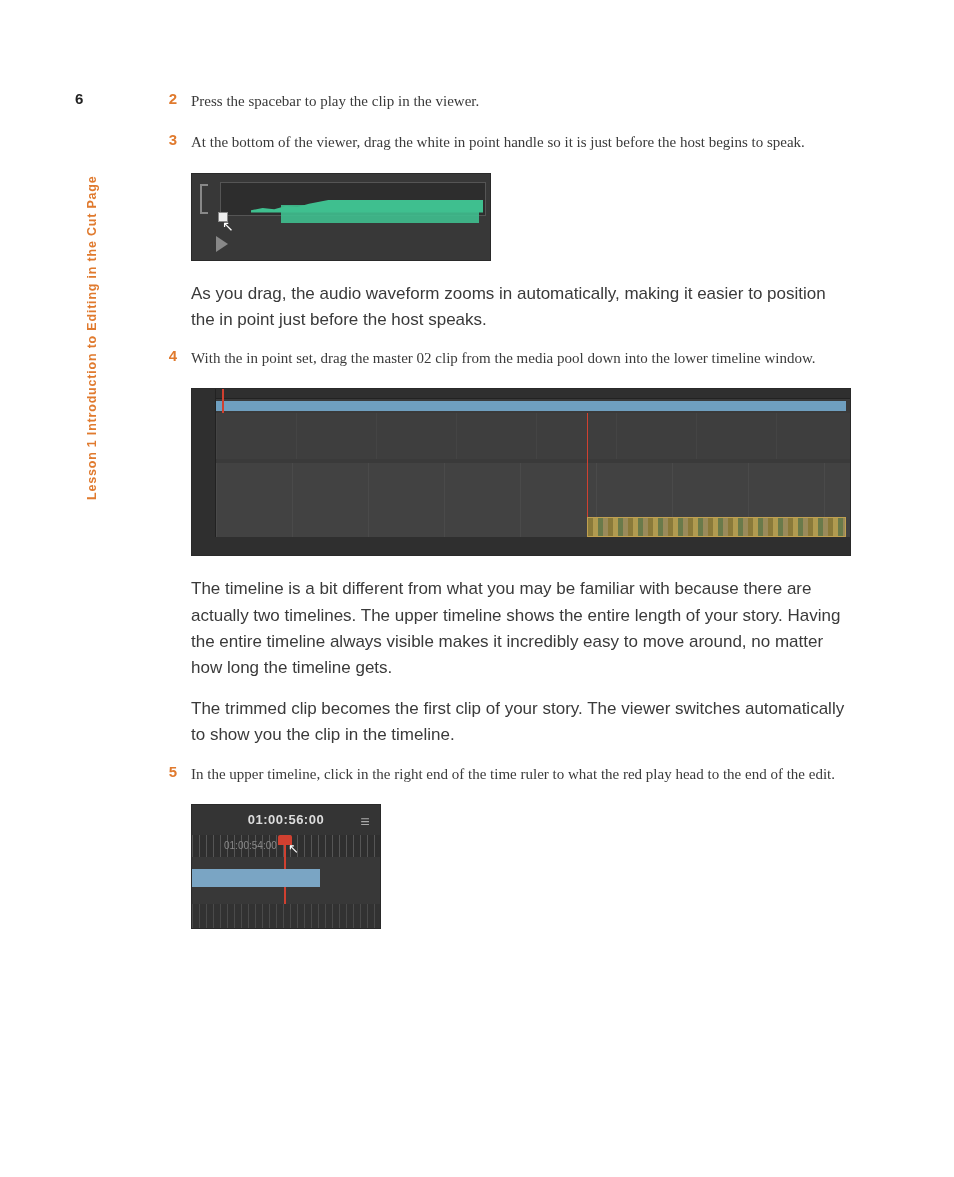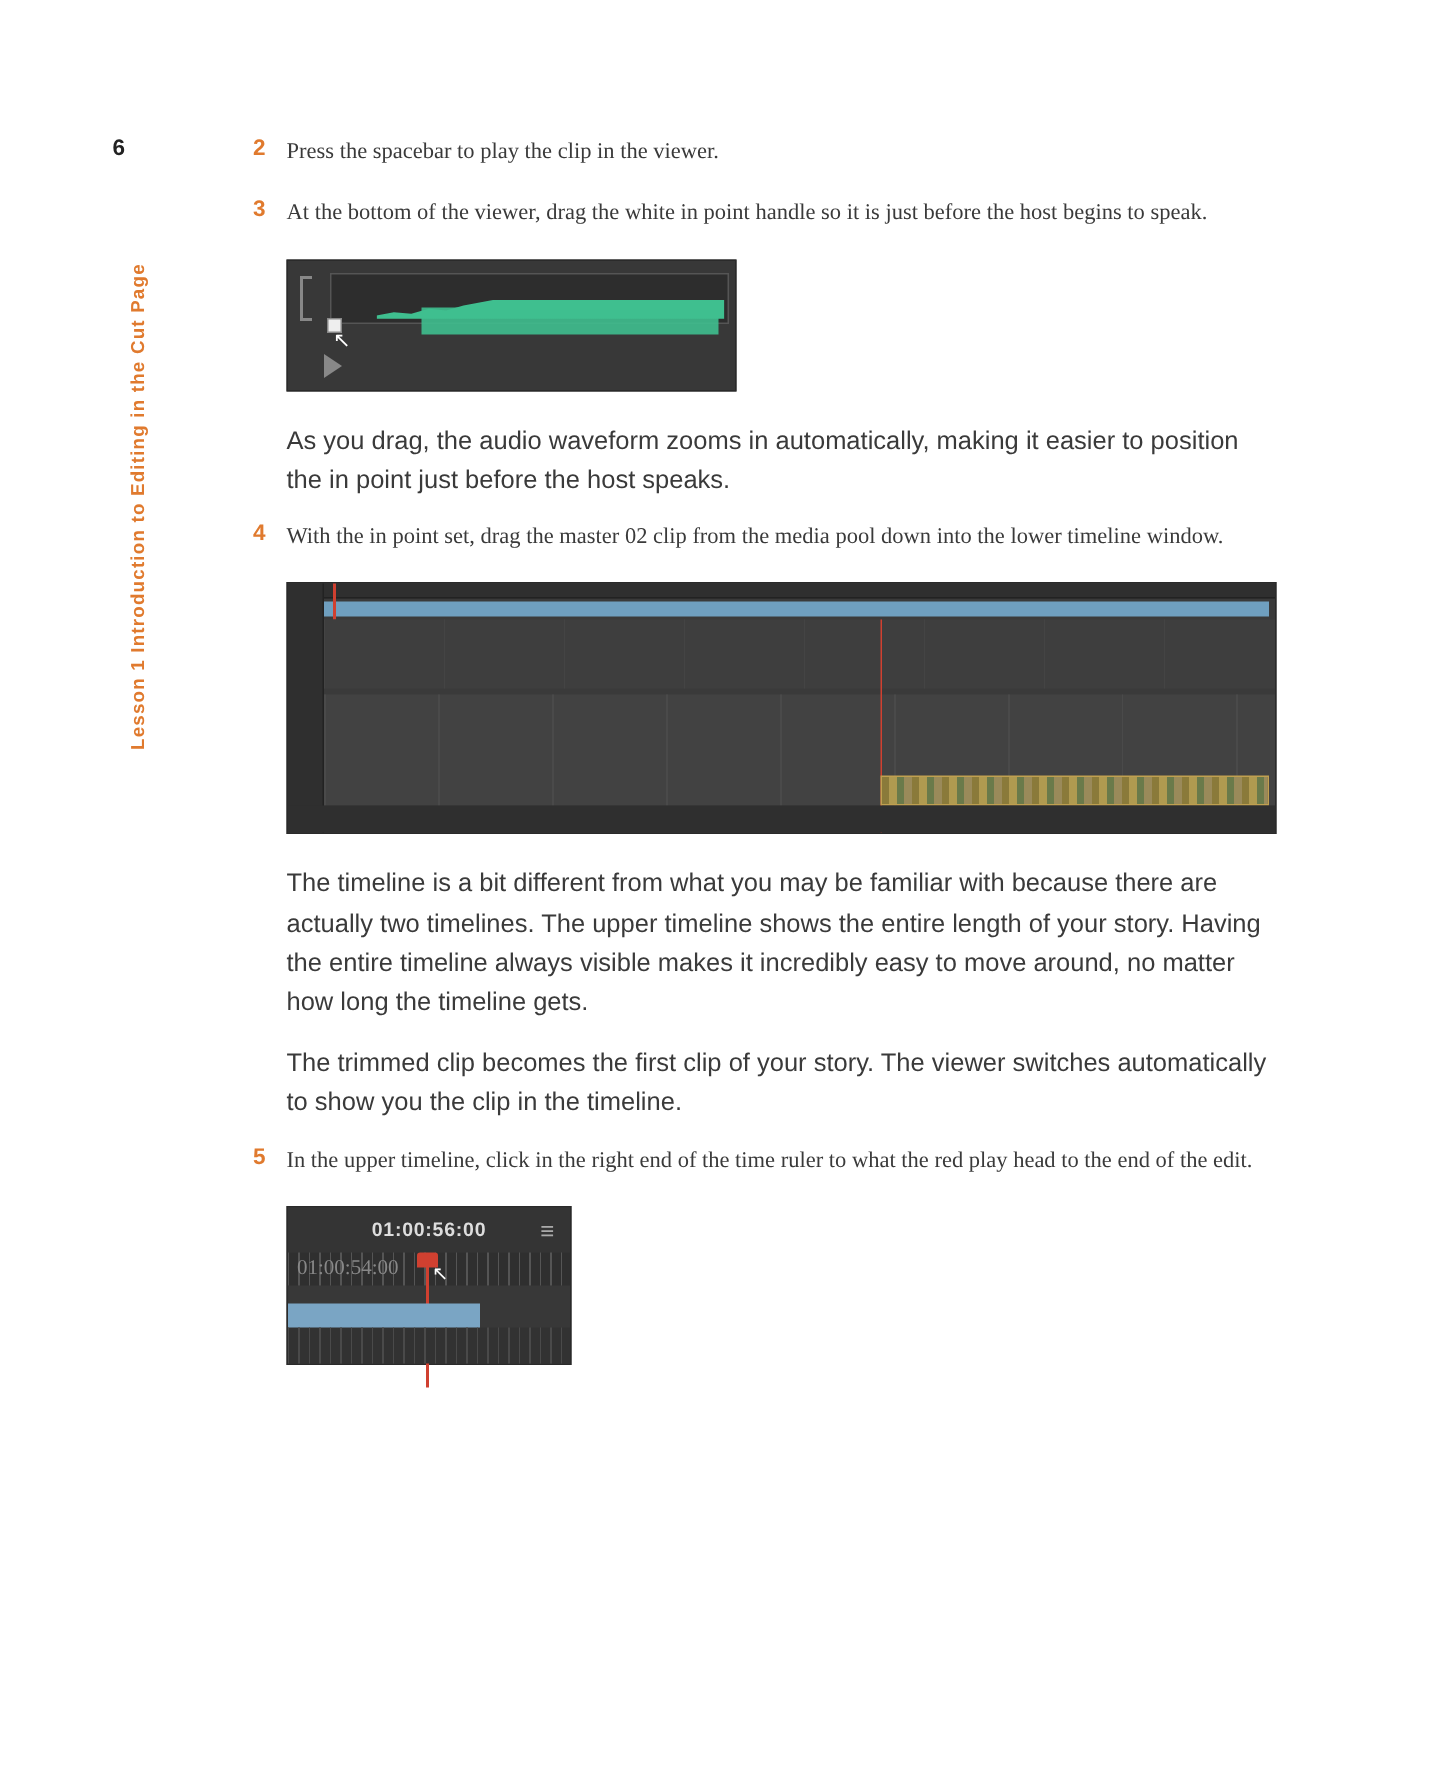--- a/index.html
+++ b/index.html
@@ -199,21 +199,21 @@
   }
   .fig2-bottom {
     position: absolute;
     bottom: 0; left: 0; right: 0; height: 18px;
     background: #2f2f2f;
   }
 
   
   .fig3 {
     width: 190px;
-    height: 106px;
+    height: 125px;
     background: #383838;
     border: 1px solid #2a2a2a;
     position: relative;
   }
   .fig3-header {
     position: absolute;
     top: 0; left: 0; right: 0; height: 30px;
     background: #343434;
     display: flex;
     align-items: center;
@@ -232,23 +232,22 @@
   .fig3-ruler {
     position: absolute;
     top: 30px; left: 0; right: 0; height: 22px;
     background: #2f2f2f;
     background-image: repeating-linear-gradient(to right, #555 0, #555 1px, transparent 1px, transparent 7px);
     display: flex;
     align-items: center;
   }
   .fig3-ruler-label {
     color: #888;
-    font-size: 14px;
-    margin-left: 6px;
-    font-family: Liberation Serif, serif;
+    font-size: 10px;
+    margin-left: 32px;
   }
   .fig3-playhead {
     position: absolute;
     top: 34px; left: 92px;
     width: 2px; height: 86px;
     background: #d04030;
   }
   .fig3-playhead-top {
     position: absolute;
     top: 30px; left: 86px;

